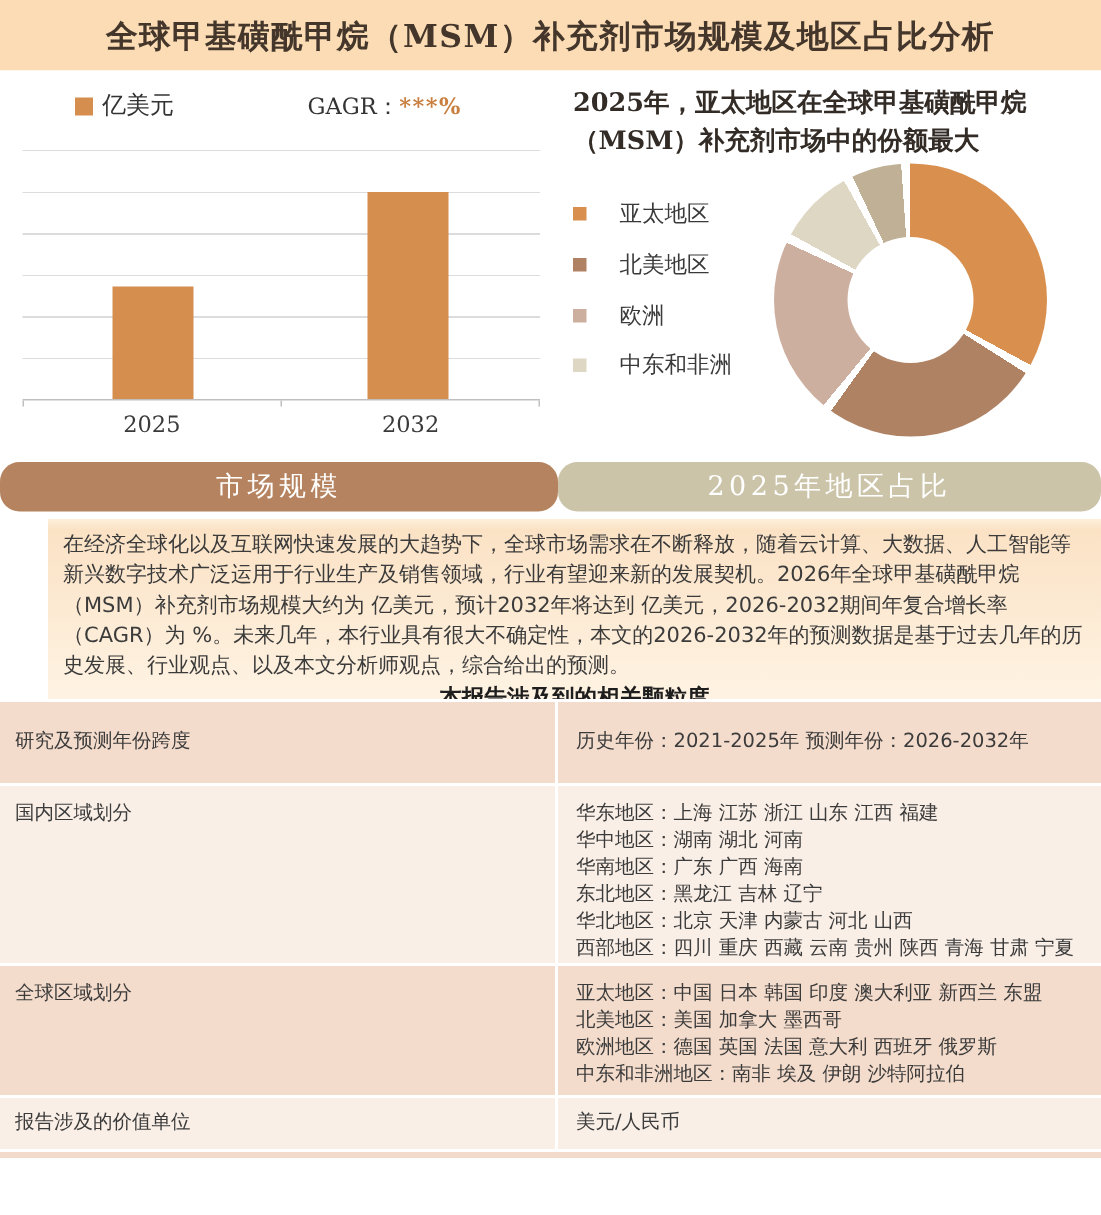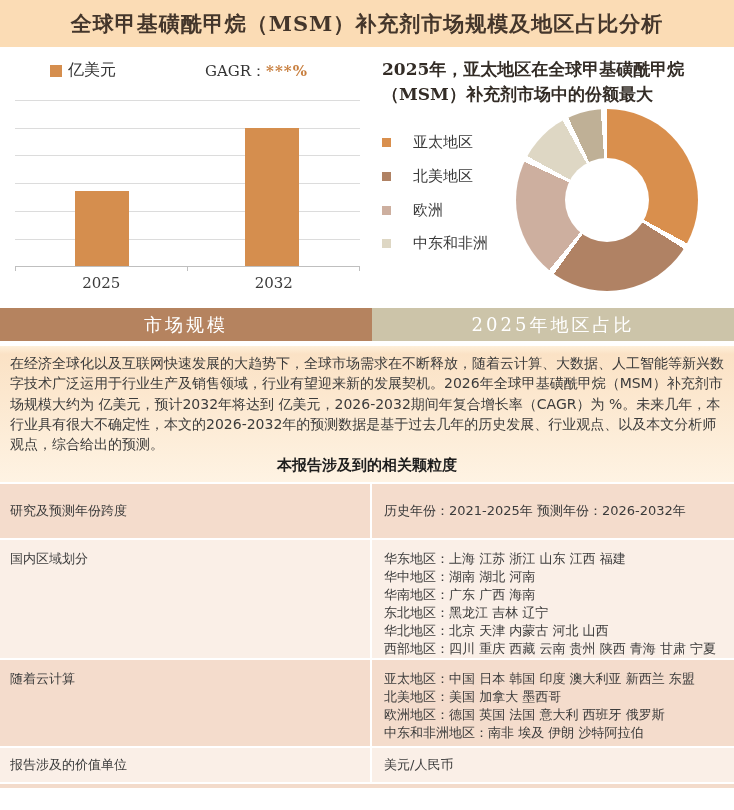--- a/index.html
+++ b/index.html
@@ -37,27 +37,27 @@
   .donut-legend { list-style:none; margin:0; padding:0; position:absolute; left:14px; top:86px; width:106px; }
   .donut-legend li { display:flex; gap:22px; margin-bottom:15px; font-size:15px; color:#3A3A3A; line-height:1.25; }
   .donut-legend .sw { width:9px; height:9px; flex:0 0 9px; margin-top:5px; }
   .donut { position:absolute; left:148px; top:62px; width:182px; height:182px; border-radius:50%; }
   .hole { position:absolute; left:50%; top:50%; width:84px; height:84px; margin:-42px 0 0 -42px;
           background:#fff; border-radius:50%; }
 
   
   .tabs { display:flex; margin-top:3px; height:33px; }
   .tab { color:#fff; font-family:"DejaVu Serif","Liberation Serif",serif; font-size:18px;
-         text-align:center; line-height:33px; letter-spacing:3px; cursor:pointer; }
+         text-align:center; line-height:33px; letter-spacing:3px; cursor:pointer;border-radius:13px; }
   .tab-left { width:372px; background:#B5835F; }
   .tab-right { flex:1; background:#CCC4A9; }
 
   
-  .summary { margin-top:5px; height:136px; box-sizing:border-box; padding:7px 10px 0; overflow:hidden;
-             background:linear-gradient(to bottom,#FEF0DB 0,#FBE2C5 6%,#FEF3E3 100%); }
+  .summary { margin-top:5px; height:120px; box-sizing:border-box; padding:7px 10px 0; overflow:hidden;
+             background:linear-gradient(to bottom,#FEF0DB 0,#FBE2C5 6%,#FEF3E3 100%);margin-left:32px; }
   .summary p { margin:0; font-size:14px; line-height:1.45; color:#3B3B3B; }
   .table-title { text-align:center; font-weight:bold; font-size:15px; color:#1E1E1E; margin-top:2px; }
 
   
   .gtable { font-size:13px; color:#3B3B3B; }
   .thead { display:flex; height:38px; background:#D08C52; }
   .th { box-sizing:border-box; line-height:38px; color:#fff; font-weight:bold; font-size:14px; }
   .th-1 { width:372px; padding-left:10px; border-right:2px solid #F8ECE0; }
   .th-2 { flex:1; padding-left:12px; }
   .tr { display:flex; border-top:2px solid #fff; box-sizing:border-box; }
@@ -148,21 +148,21 @@
     <div class="tr r2">
       <div class="td td-label">国内区域划分</div>
       <div class="td td-detail">华东地区：上海  江苏  浙江  山东  江西  福建
 华中地区：湖南  湖北  河南
 华南地区：广东  广西  海南
 东北地区：黑龙江  吉林  辽宁
 华北地区：北京  天津  内蒙古  河北  山西
 西部地区：四川  重庆  西藏  云南  贵州  陕西  青海  甘肃  宁夏  新疆</div>
     </div>
     <div class="tr r3">
-      <div class="td td-label">随着云计算</div>
+      <div class="td td-label">全球区域划分</div>
       <div class="td td-detail">亚太地区：中国  日本  韩国  印度  澳大利亚  新西兰  东盟
 北美地区：美国  加拿大  墨西哥
 欧洲地区：德国  英国  法国  意大利  西班牙  俄罗斯
 中东和非洲地区：南非  埃及  伊朗  沙特阿拉伯</div>
     </div>
     <div class="tr r4 center">
       <div class="td td-label">报告涉及的价值单位</div>
       <div class="td td-detail">美元/人民币</div>
     </div>
     <div class="bottom-strip"></div>

